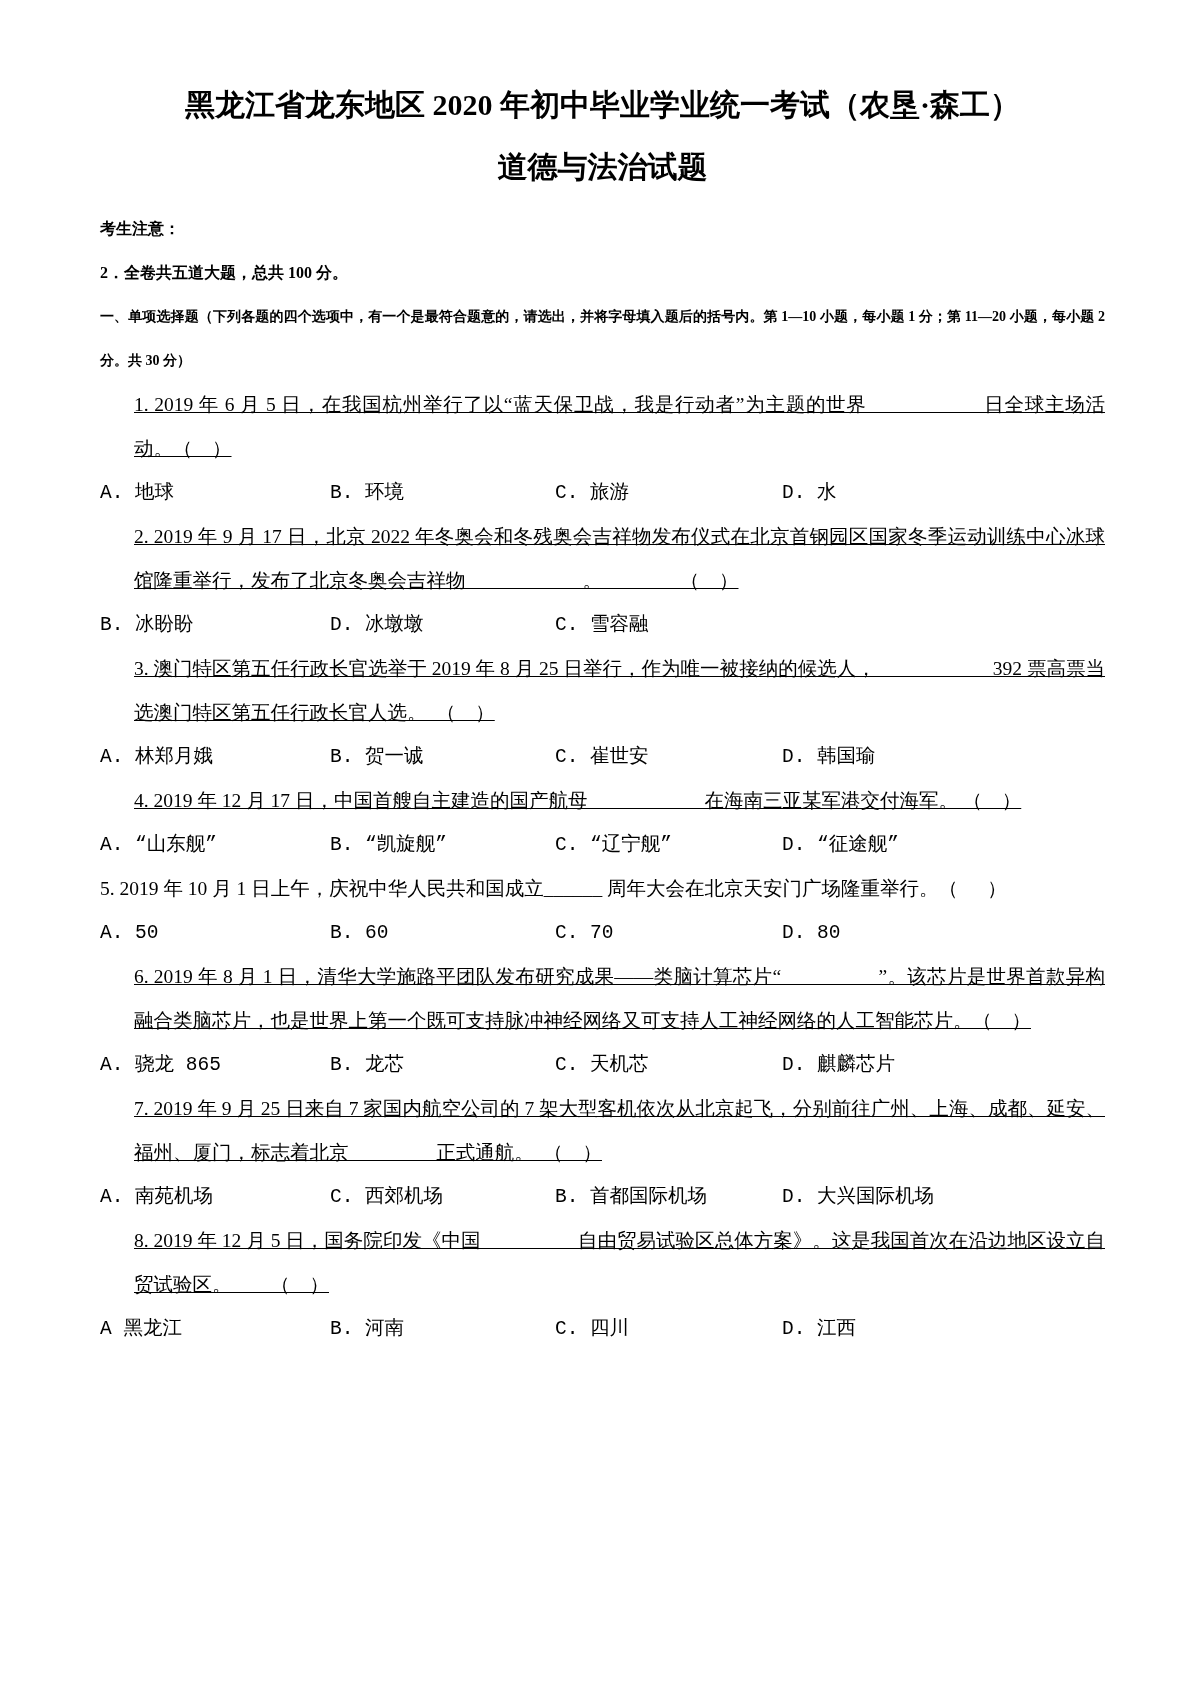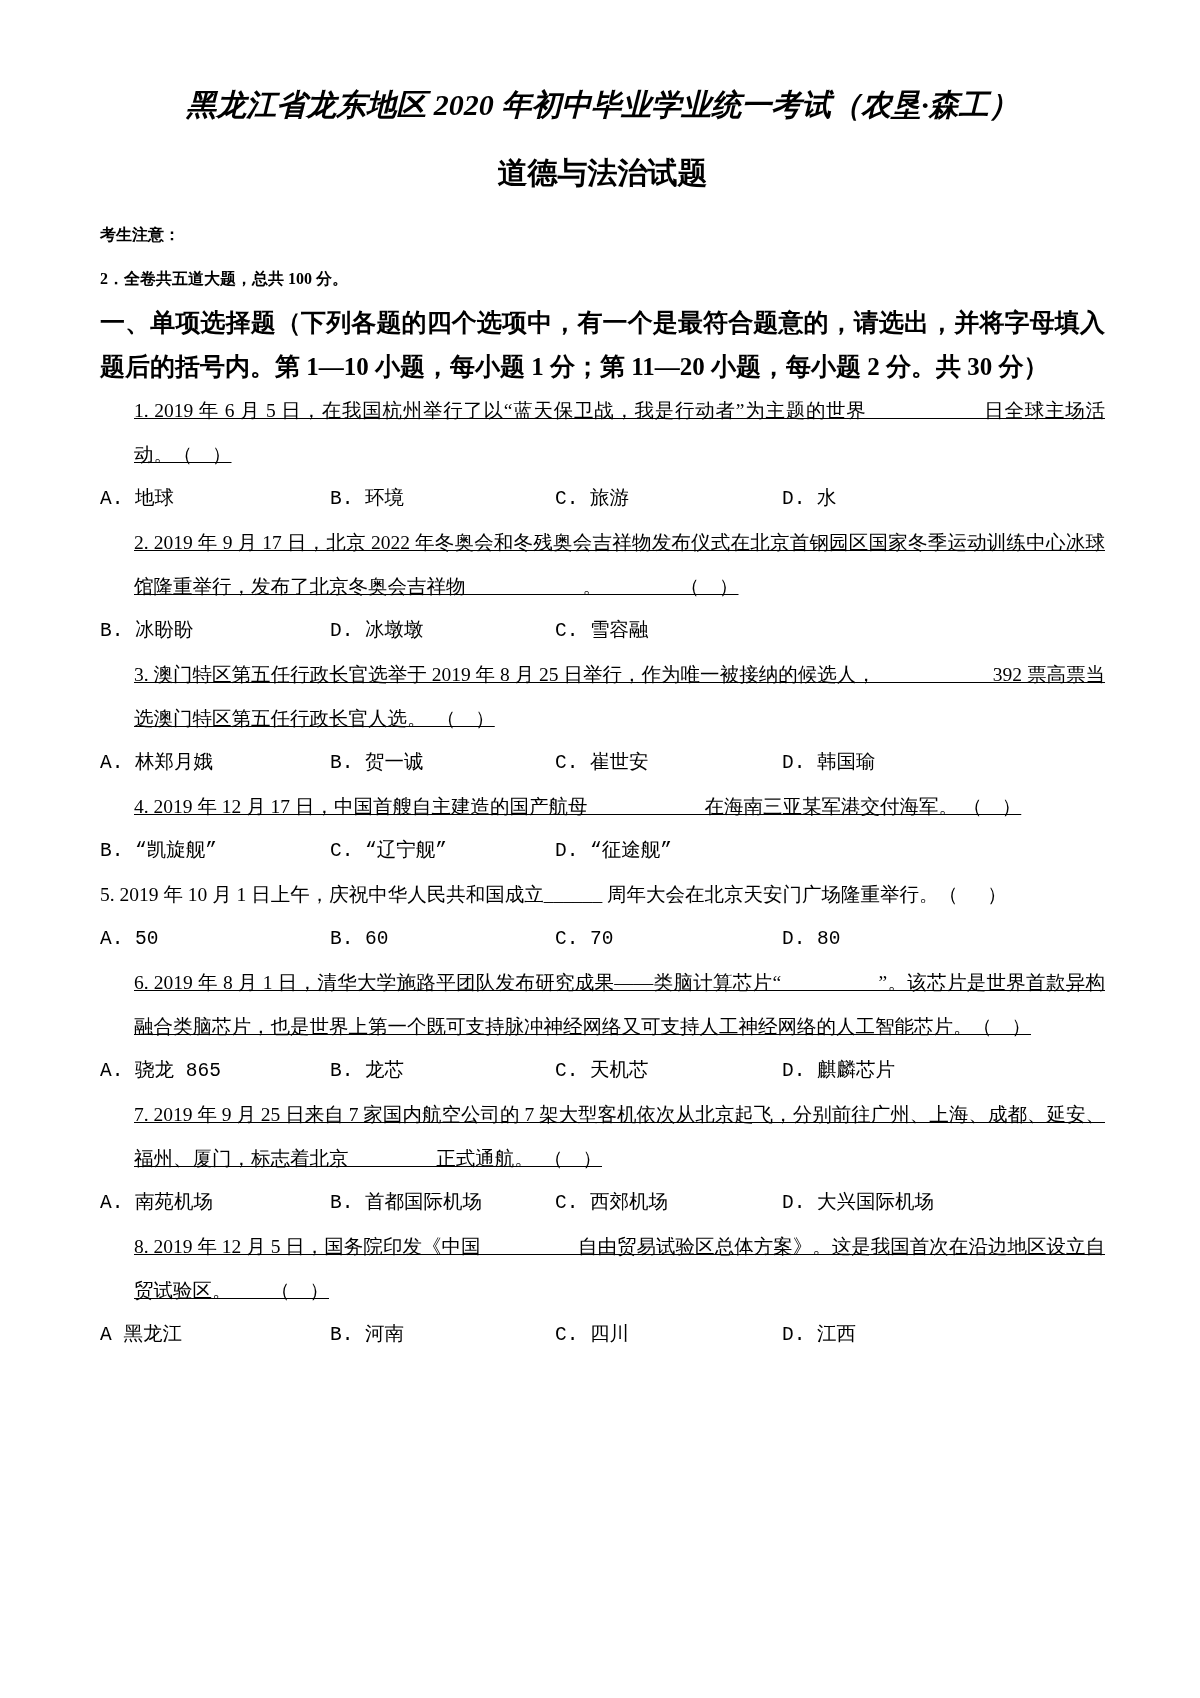--- a/index.html
+++ b/index.html
@@ -22,30 +22,30 @@
     color: #000000;
     overflow: hidden;
   }
   .title {
     text-align: center;
     font-weight: bold;
     font-size: 30px;
     line-height: 1.25;
     margin: 0;
   }
-  .title-1 { margin-bottom: 30px; font-style: italic; }
+  .title-1 { margin-bottom: 24px; }
   .title-2 { margin-bottom: 22px; text-align: center; }
   .bold-line {
     font-weight: bold;
     font-size: 16px;
     margin: 0;
   }
   .section-header {
     font-weight: bold;
-    font-size: 25px;
+    font-size: 14px;
     margin: 0;
     text-align: justify;
   }
   .stem {
     margin: 0;
     text-align: justify;
     white-space: pre-wrap;
   }
   .stem.indent {
     margin-left: 34px;
@@ -96,20 +96,21 @@
       <span class="opt">A. 林郑月娥</span>
       <span class="opt">B. 贺一诚</span>
       <span class="opt">C. 崔世安</span>
       <span class="opt">D. 韩国瑜</span>
     </div>
   </section>
 
   <section class="question">
     <p class="stem indent">4. 2019 年 12 月 17 日，中国首艘自主建造的国产航母____________在海南三亚某军港交付海军。 （    ）</p>
     <div class="options">
+      <span class="opt">A. “山东舰”</span>
       <span class="opt">B. “凯旋舰”</span>
       <span class="opt">C. “辽宁舰”</span>
       <span class="opt">D. “征途舰”</span>
     </div>
   </section>
 
   <section class="question">
     <p class="stem">5. 2019 年 10 月 1 日上午，庆祝中华人民共和国成立______ 周年大会在北京天安门广场隆重举行。（      ）</p>
     <div class="options">
       <span class="opt">A. 50</span>
@@ -126,22 +127,22 @@
       <span class="opt">B. 龙芯</span>
       <span class="opt">C. 天机芯</span>
       <span class="opt">D. 麒麟芯片</span>
     </div>
   </section>
 
   <section class="question">
     <p class="stem indent">7. 2019 年 9 月 25 日来自 7 家国内航空公司的 7 架大型客机依次从北京起飞，分别前往广州、上海、成都、延安、福州、厦门，标志着北京_________正式通航。  （    ）</p>
     <div class="options">
       <span class="opt">A. 南苑机场</span>
+      <span class="opt">C. 西郊机场</span>
       <span class="opt">B. 首都国际机场</span>
-      <span class="opt">C. 西郊机场</span>
       <span class="opt">D. 大兴国际机场</span>
     </div>
   </section>
 
   <section class="question">
     <p class="stem indent">8. 2019 年 12 月 5 日，国务院印发《中国__________自由贸易试验区总体方案》。这是我国首次在沿边地区设立自贸试验区。        （    ）</p>
     <div class="options">
       <span class="opt">A 黑龙江</span>
       <span class="opt">B. 河南</span>
       <span class="opt">C. 四川</span>

